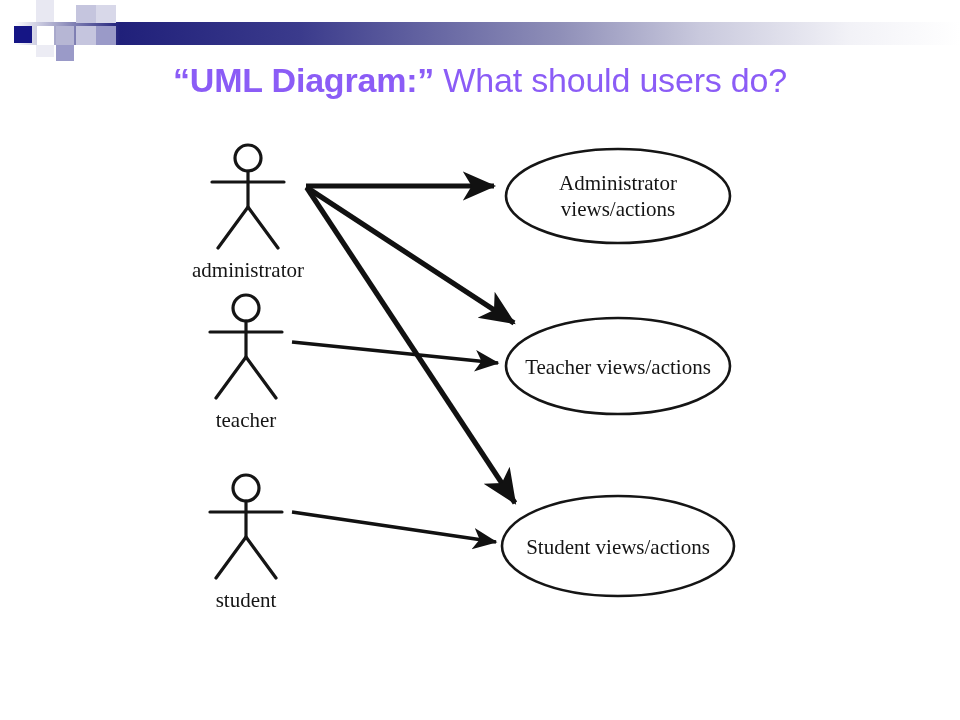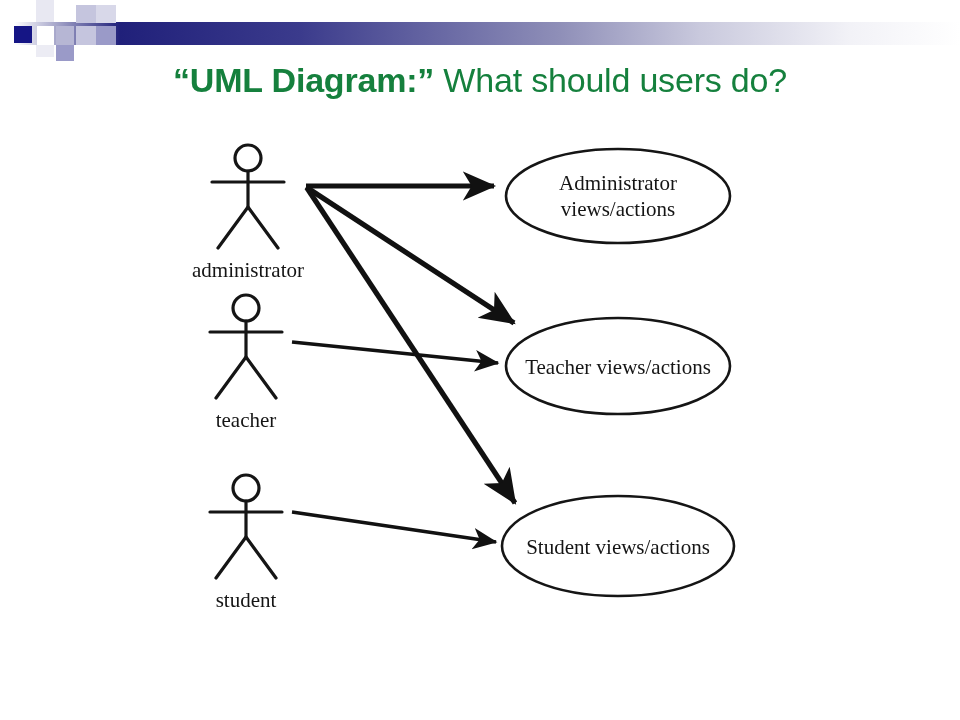--- a/index.html
+++ b/index.html
@@ -89,21 +89,21 @@
       <div class="sq" style="left: 56px; top: 45px; width: 18px; height: 16px; background: rgb(154, 154, 200);"></div>
       <div class="sq" style="left: 37px; top: 26px; width: 17px; height: 19px; background: rgb(255, 255, 255);"></div>
       <div class="sq" style="left: 56px; top: 26px; width: 18px; height: 19px; background: rgb(182, 182, 212);"></div>
       <div class="sq" style="left: 76px; top: 5px; width: 20px; height: 18px; background: rgb(197, 197, 222);"></div>
       <div class="sq" style="left: 76px; top: 26px; width: 20px; height: 19px; background: rgb(197, 197, 222);"></div>
       <div class="sq" style="left: 96px; top: 26px; width: 20px; height: 19px; background: rgb(154, 154, 200);"></div>
       <div class="sq" style="left: 96px; top: 5px; width: 20px; height: 18px; background: rgb(216, 216, 233);"></div>
     </div>
 </div>
 
-<div id="slide-title" style="color: #15803d;">
+<div id="slide-title" style="color: #8b5cf6;">
   <span class="t-bold">“UML Diagram:”</span><span class="t-norm">  What should users do?</span>
 </div>
 
 <div id="diagram">
 <svg width="960" height="530" viewBox="0 0 960 530" xmlns="http://www.w3.org/2000/svg">
 
   <defs>
     <marker id="ah" markerWidth="7" markerHeight="7" refX="6.0" refY="3.0" orient="auto" markerUnits="strokeWidth">
       <path d="M0,0.2 L6.4,3.0 L0,5.8 L1.7,3.0 Z" fill="#111111"></path>
     </marker>

